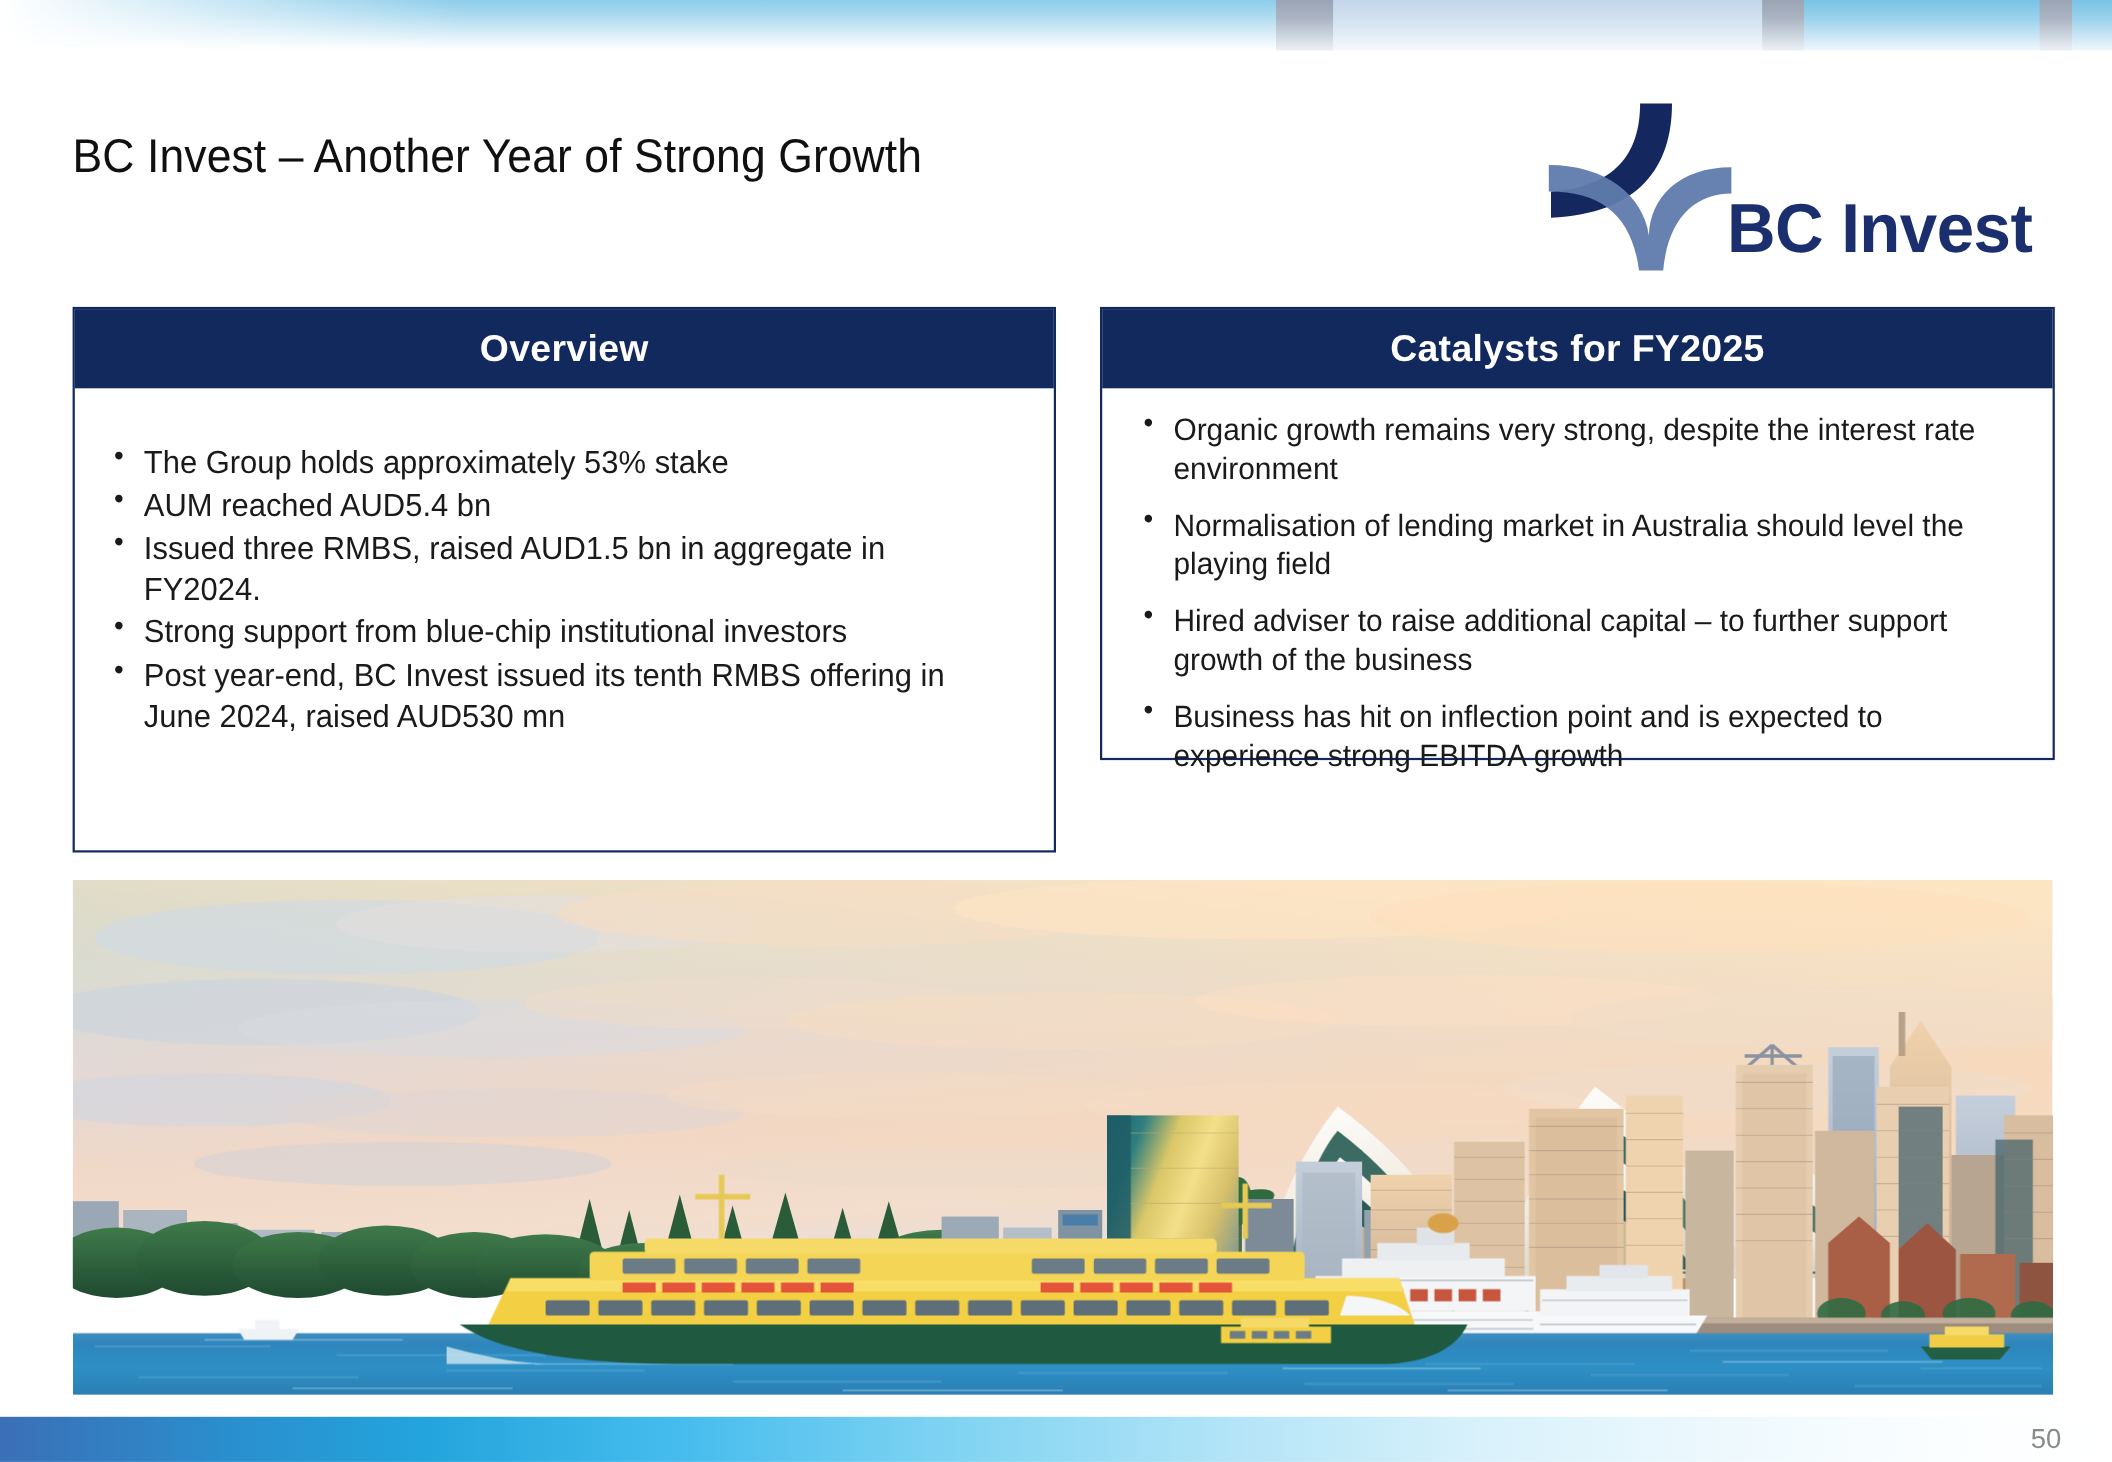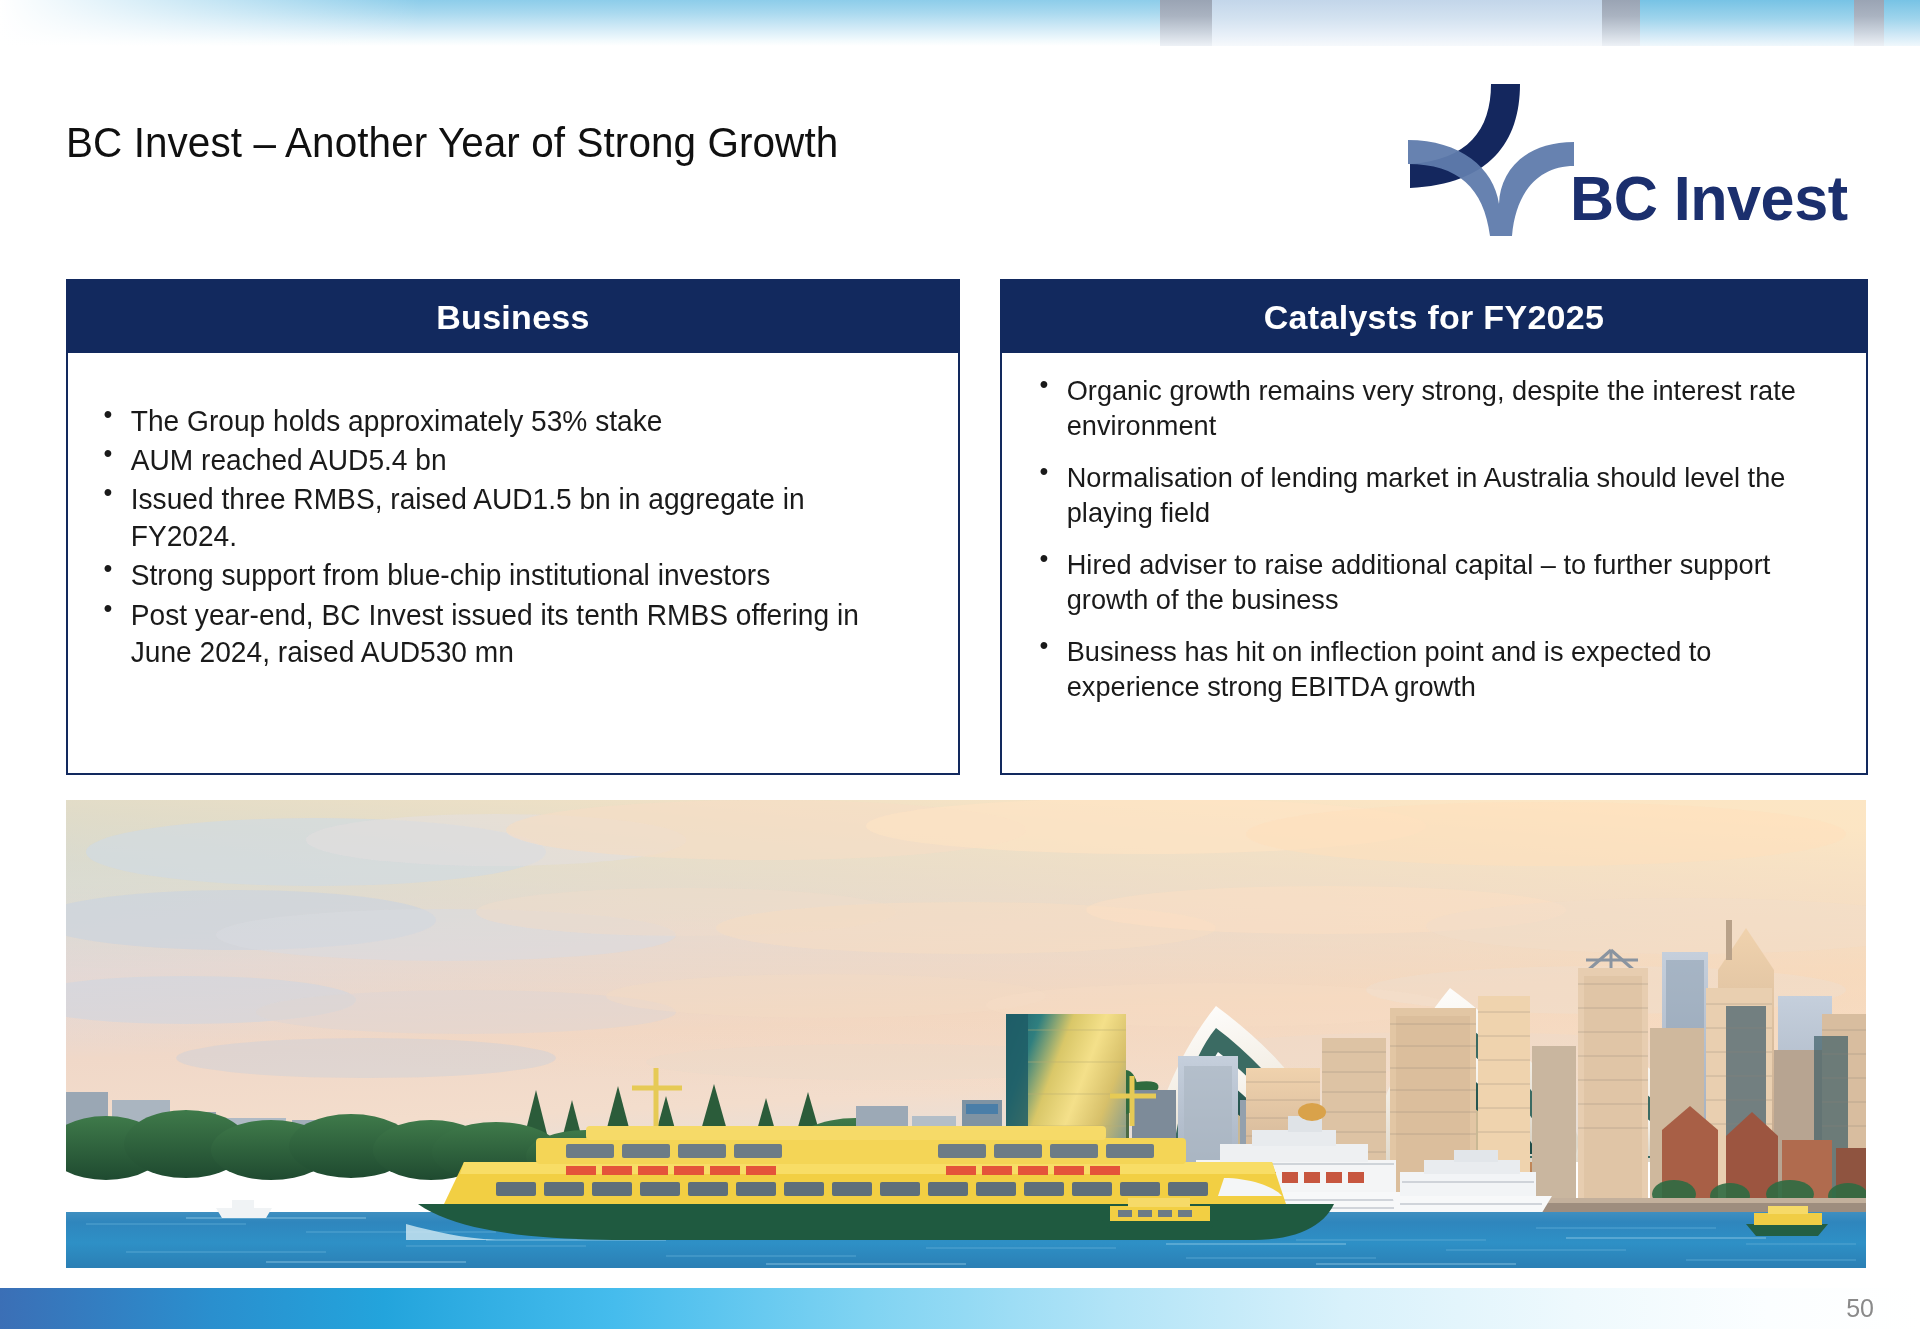--- a/index.html
+++ b/index.html
@@ -26,21 +26,21 @@
 
   
   #page-title{
     position:absolute;left:66px;top:118px;
     font-size:43px;color:#101010;letter-spacing:.1px;
     white-space:nowrap;
     transform:scaleX(.94);transform-origin:left center;
   }
 
   
-  #logo{position:absolute;left:1398px;top:78px;width:470px;height:160px;}
+  #logo{position:absolute;left:1398px;top:88px;width:470px;height:160px;}
   #logo .logo-text{
     position:absolute;left:172px;top:84px;
     font-size:63px;font-weight:bold;color:#1b2f6e;
     letter-spacing:-.5px;white-space:nowrap;
     transform:scaleX(.97);transform-origin:left center;
   }
 
   
   .panel{position:absolute;background:#ffffff;border:2px solid #12295e;box-sizing:border-box;}
   .panel-head{
@@ -57,21 +57,21 @@
   ul.bullets li:before{
     content:"\2022";position:absolute;left:14px;top:-2px;
     font-size:26px;line-height:1;color:#1a1a1a;
   }
   #panel-overview{left:66px;top:279px;width:894px;height:496px;}
   #panel-overview .panel-body{padding-top:22px;margin-top:28px;}
   #panel-overview ul.bullets li{
     font-size:29px;line-height:1.28;margin-bottom:2px;
     transform:scaleX(.97);transform-origin:left center;
   }
-  #panel-catalysts{left:1000px;top:279px;width:868px;height:496px;}
+  #panel-catalysts{left:1000px;top:279px;width:868px;height:412px;}
   #panel-catalysts .panel-body{padding-top:20px;padding-left:24px;}
   #panel-catalysts ul.bullets li{
     font-size:28px;line-height:1.25;margin-bottom:17px;
     transform:scaleX(.97);transform-origin:left center;
   }
 
   
   #photo{
     position:absolute;left:66px;top:800px;width:1800px;height:468px;
     overflow:hidden;
@@ -107,21 +107,21 @@
   <svg width="180" height="160" viewBox="0 0 180 160">
 
     <path d="M93 6 C93 52 70 82 12 86 L12 110 C92 106 122 64 122 6 Z" fill="#14275e"></path>
 
     <path d="M10 86 C60 86 86 110 92 158 L114 158 C118 112 142 88 176 88 L176 64 C128 64 102 92 101 126 C96 90 62 62 10 62 Z" fill="#5f7bac" opacity="0.95"></path>
   </svg>
   <div class="logo-text">BC Invest</div>
 </div>
 
 <div class="panel" id="panel-overview">
-  <div class="panel-head">Business</div>
+  <div class="panel-head">Overview</div>
   <div class="panel-body">
     <ul class="bullets">
       <li>The Group holds approximately 53% stake</li>
       <li>AUM reached AUD5.4 bn</li>
       <li>Issued three RMBS, raised AUD1.5 bn in aggregate in FY2024.</li>
       <li>Strong support from blue-chip institutional investors</li>
       <li>Post year-end, BC Invest issued its tenth RMBS offering in June 2024, raised AUD530 mn</li>
     </ul>
   </div>
 </div>

